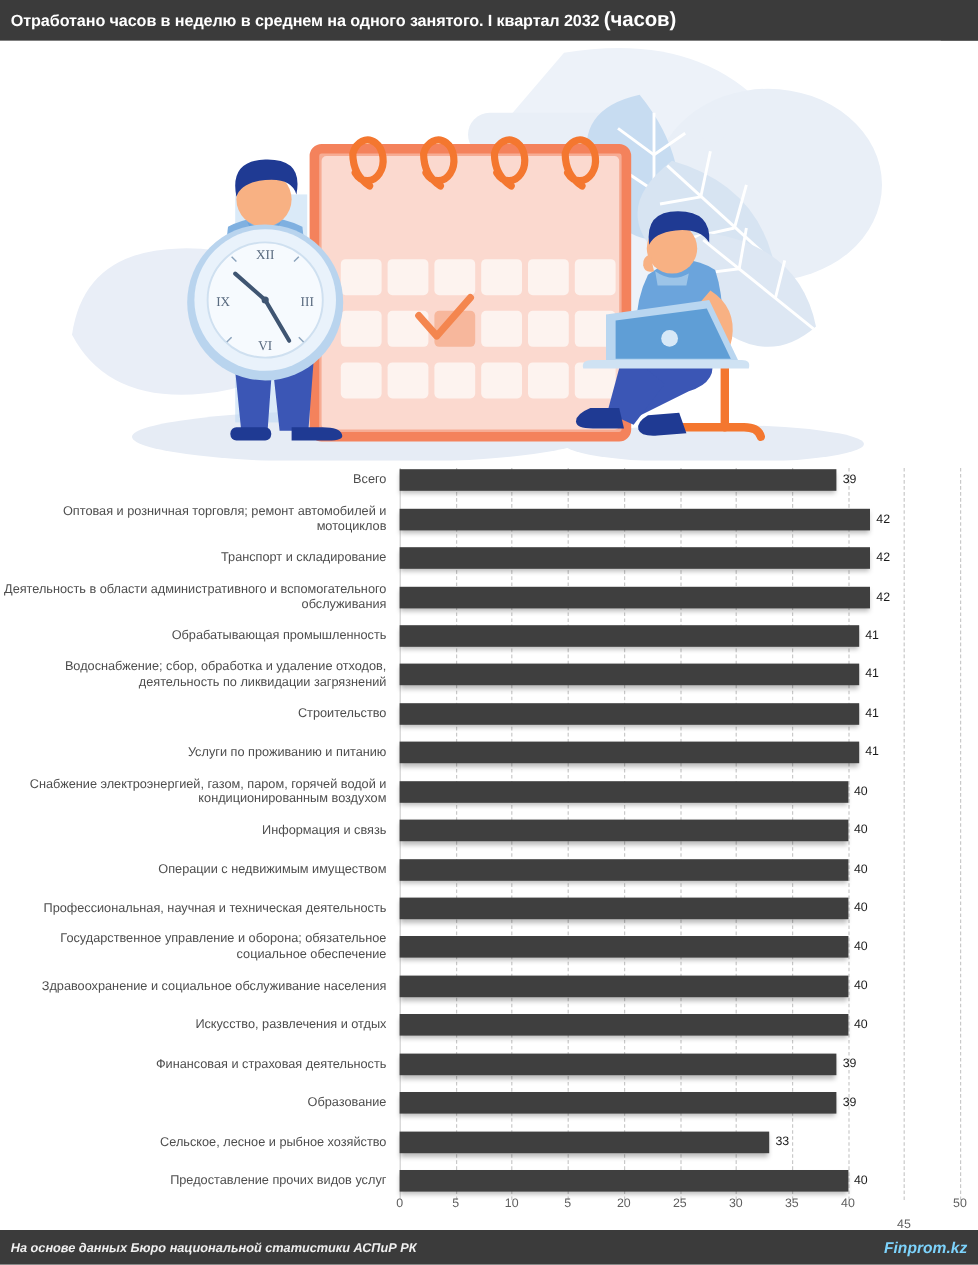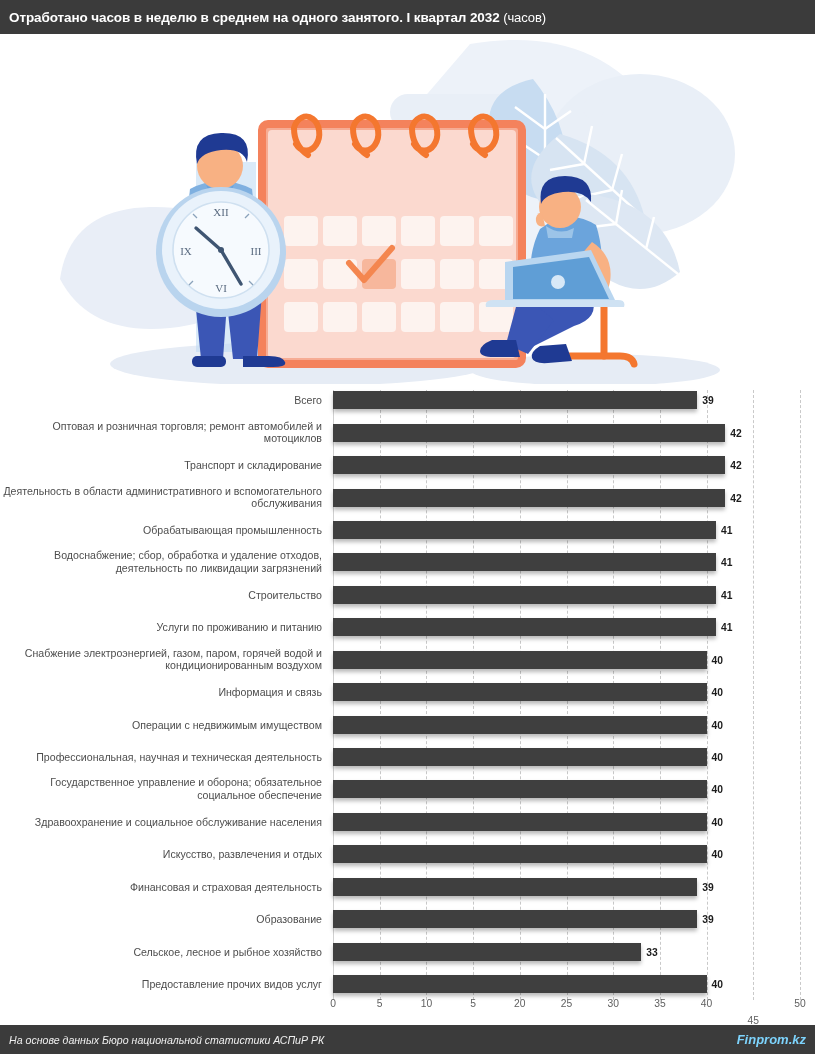--- a/index.html
+++ b/index.html
@@ -18,21 +18,21 @@
     display:flex;align-items:center;
   }
   .topbar .title{
     padding-left:9px;
     color:#ffffff;
     font-size:13.5px;
     font-weight:bold;
     letter-spacing:-0.1px;
     white-space:nowrap;
   }
-  .topbar .title .unit{font-weight:normal;font-size:13px;}
+  .topbar .title .unit{font-weight:bold;font-size:17px;}
 
   
   .hero{
     position:absolute;left:0;top:34px;width:784px;height:350px;
     background:#ffffff;
     overflow:hidden;
   }
   .hero svg{display:block;}
 
   
@@ -70,21 +70,21 @@
     transform:translateY(-50%);
     height:18px;
     background:#3f3f3f;
     box-shadow:0 3px 4px rgba(0,0,0,0.28);
   }
   .row .val{
     position:absolute;
     top:50%;
     transform:translateY(-50%);
     font-size:10.3px;
-    font-weight:bold;
+    font-weight:normal;
     color:#1c1c1c;
   }
 
   
   .xaxis{
     position:absolute;left:333px;top:612px;width:467px;height:24px;
   }
   .xaxis .tick{
     position:absolute;top:2px;
     font-size:10.3px;
@@ -94,21 +94,21 @@
   }
 
   
   .footbar{
     position:absolute;left:0;bottom:0;width:815px;height:29px;
     background:#3b3b3b;
     display:flex;align-items:center;justify-content:space-between;
   }
   .footbar .src{
     padding-left:9px;color:#efefef;
-    font-size:10.6px;font-style:italic;font-weight:normal;
+    font-size:10.6px;font-style:italic;font-weight:bold;
   }
   .footbar .brand{
     padding-right:9px;color:#7dd3fc;
     font-size:13px;font-style:italic;font-weight:bold;
   }
 </style>
 </head>
 <body>
 
 <div class="topbar">

